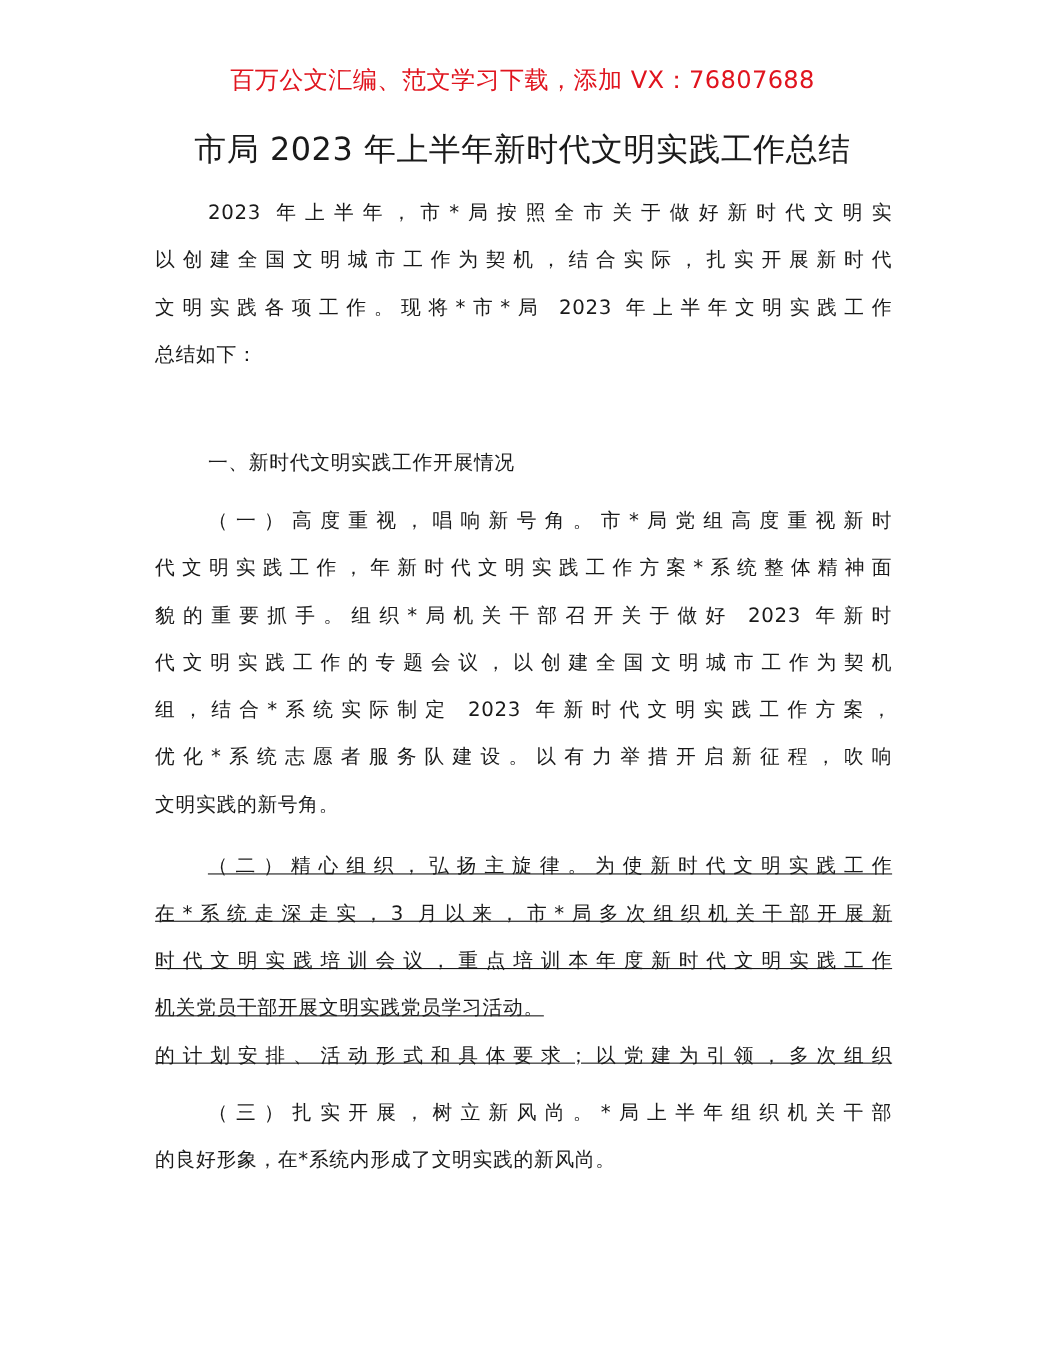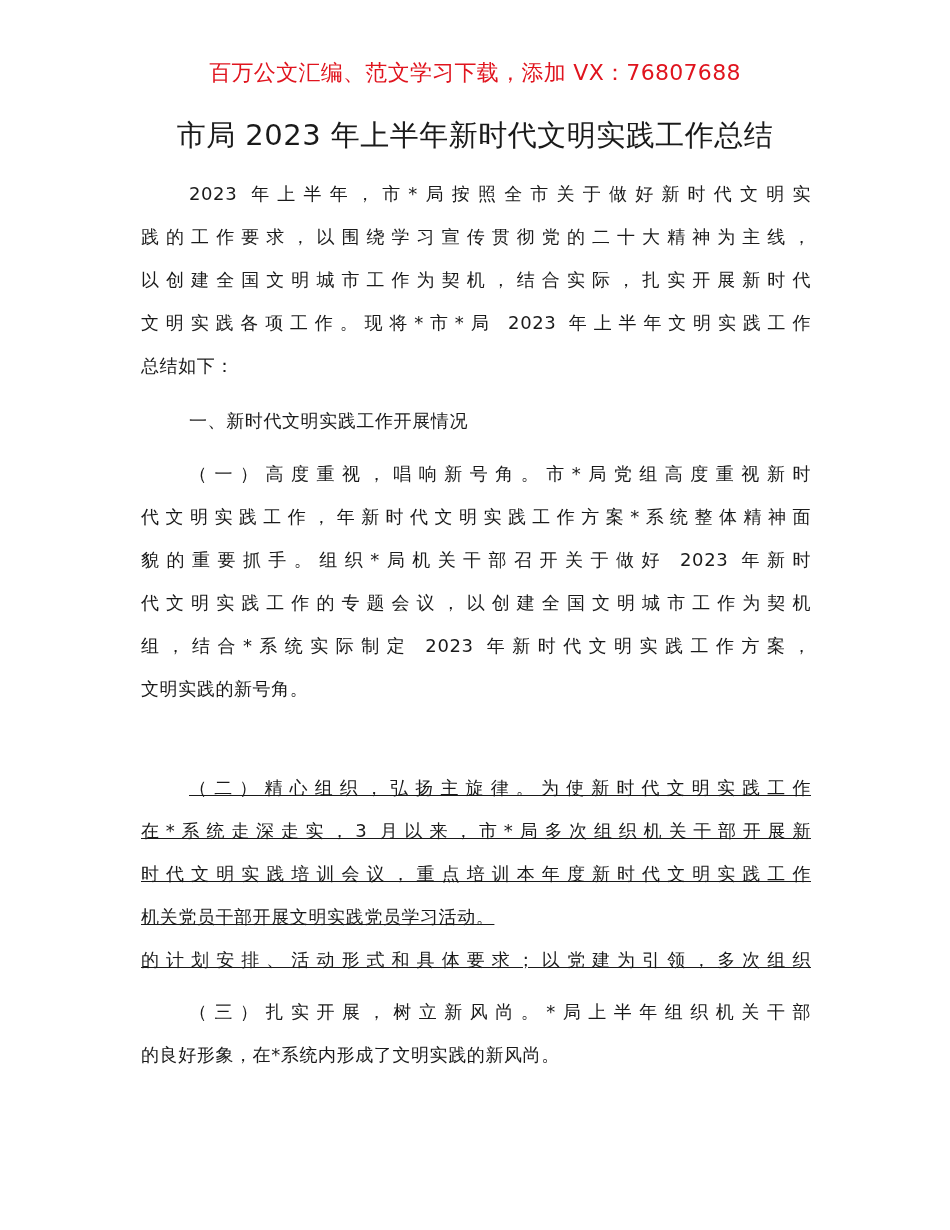--- a/index.html
+++ b/index.html
@@ -21,36 +21,36 @@
   </style>
 </head>
 <body>
 
 <div class="watermark">百万公文汇编、范文学习下载，添加 VX：76807688</div>
 
 <div class="title">市局 2023 年上半年新时代文明实践工作总结</div>
 
 <div class="body p1">
   <div class="line indent justify">2023 年上半年，市*局按照全市关于做好新时代文明实</div>
-  <div class="line justify">践的工作要求，以围绕学习宣传贯彻党的二十大精神为主线，</div>
   <div class="line justify">以创建全国文明城市工作为契机，结合实际，扎实开展新时代</div>
   <div class="line justify">文明实践各项工作。现将*市*局 2023 年上半年文明实践工作</div>
   <div class="line">总结如下：</div>
 </div>
 
 <div class="body h1">
   <div class="line indent">一、新时代文明实践工作开展情况</div>
 </div>
 
 <div class="body p2">
   <div class="line indent justify">（一）高度重视，唱响新号角。市*局党组高度重视新时</div>
   <div class="line justify">代文明实践工作，年新时代文明实践工作方案*系统整体精神面</div>
   <div class="line justify">貌的重要抓手。组织*局机关干部召开关于做好 2023 年新时</div>
   <div class="line justify">代文明实践工作的专题会议，以创建全国文明城市工作为契机</div>
   <div class="line justify">组，结合*系统实际制定 2023 年新时代文明实践工作方案，</div>
+  <div class="line justify">优化*系统志愿者服务队建设。以有力举措开启新征程，吹响</div>
   <div class="line">文明实践的新号角。</div>
 </div>
 
 <div class="body p3">
   <div class="line indent justify">（二）精心组织，弘扬主旋律。为使新时代文明实践工作</div>
   <div class="line justify">在*系统走深走实，3 月以来，市*局多次组织机关干部开展新</div>
   <div class="line justify">时代文明实践培训会议，重点培训本年度新时代文明实践工作</div>
   <div class="line">机关党员干部开展文明实践党员学习活动。</div>
   <div class="line justify">的计划安排、活动形式和具体要求；以党建为引领，多次组织</div>
 </div>

